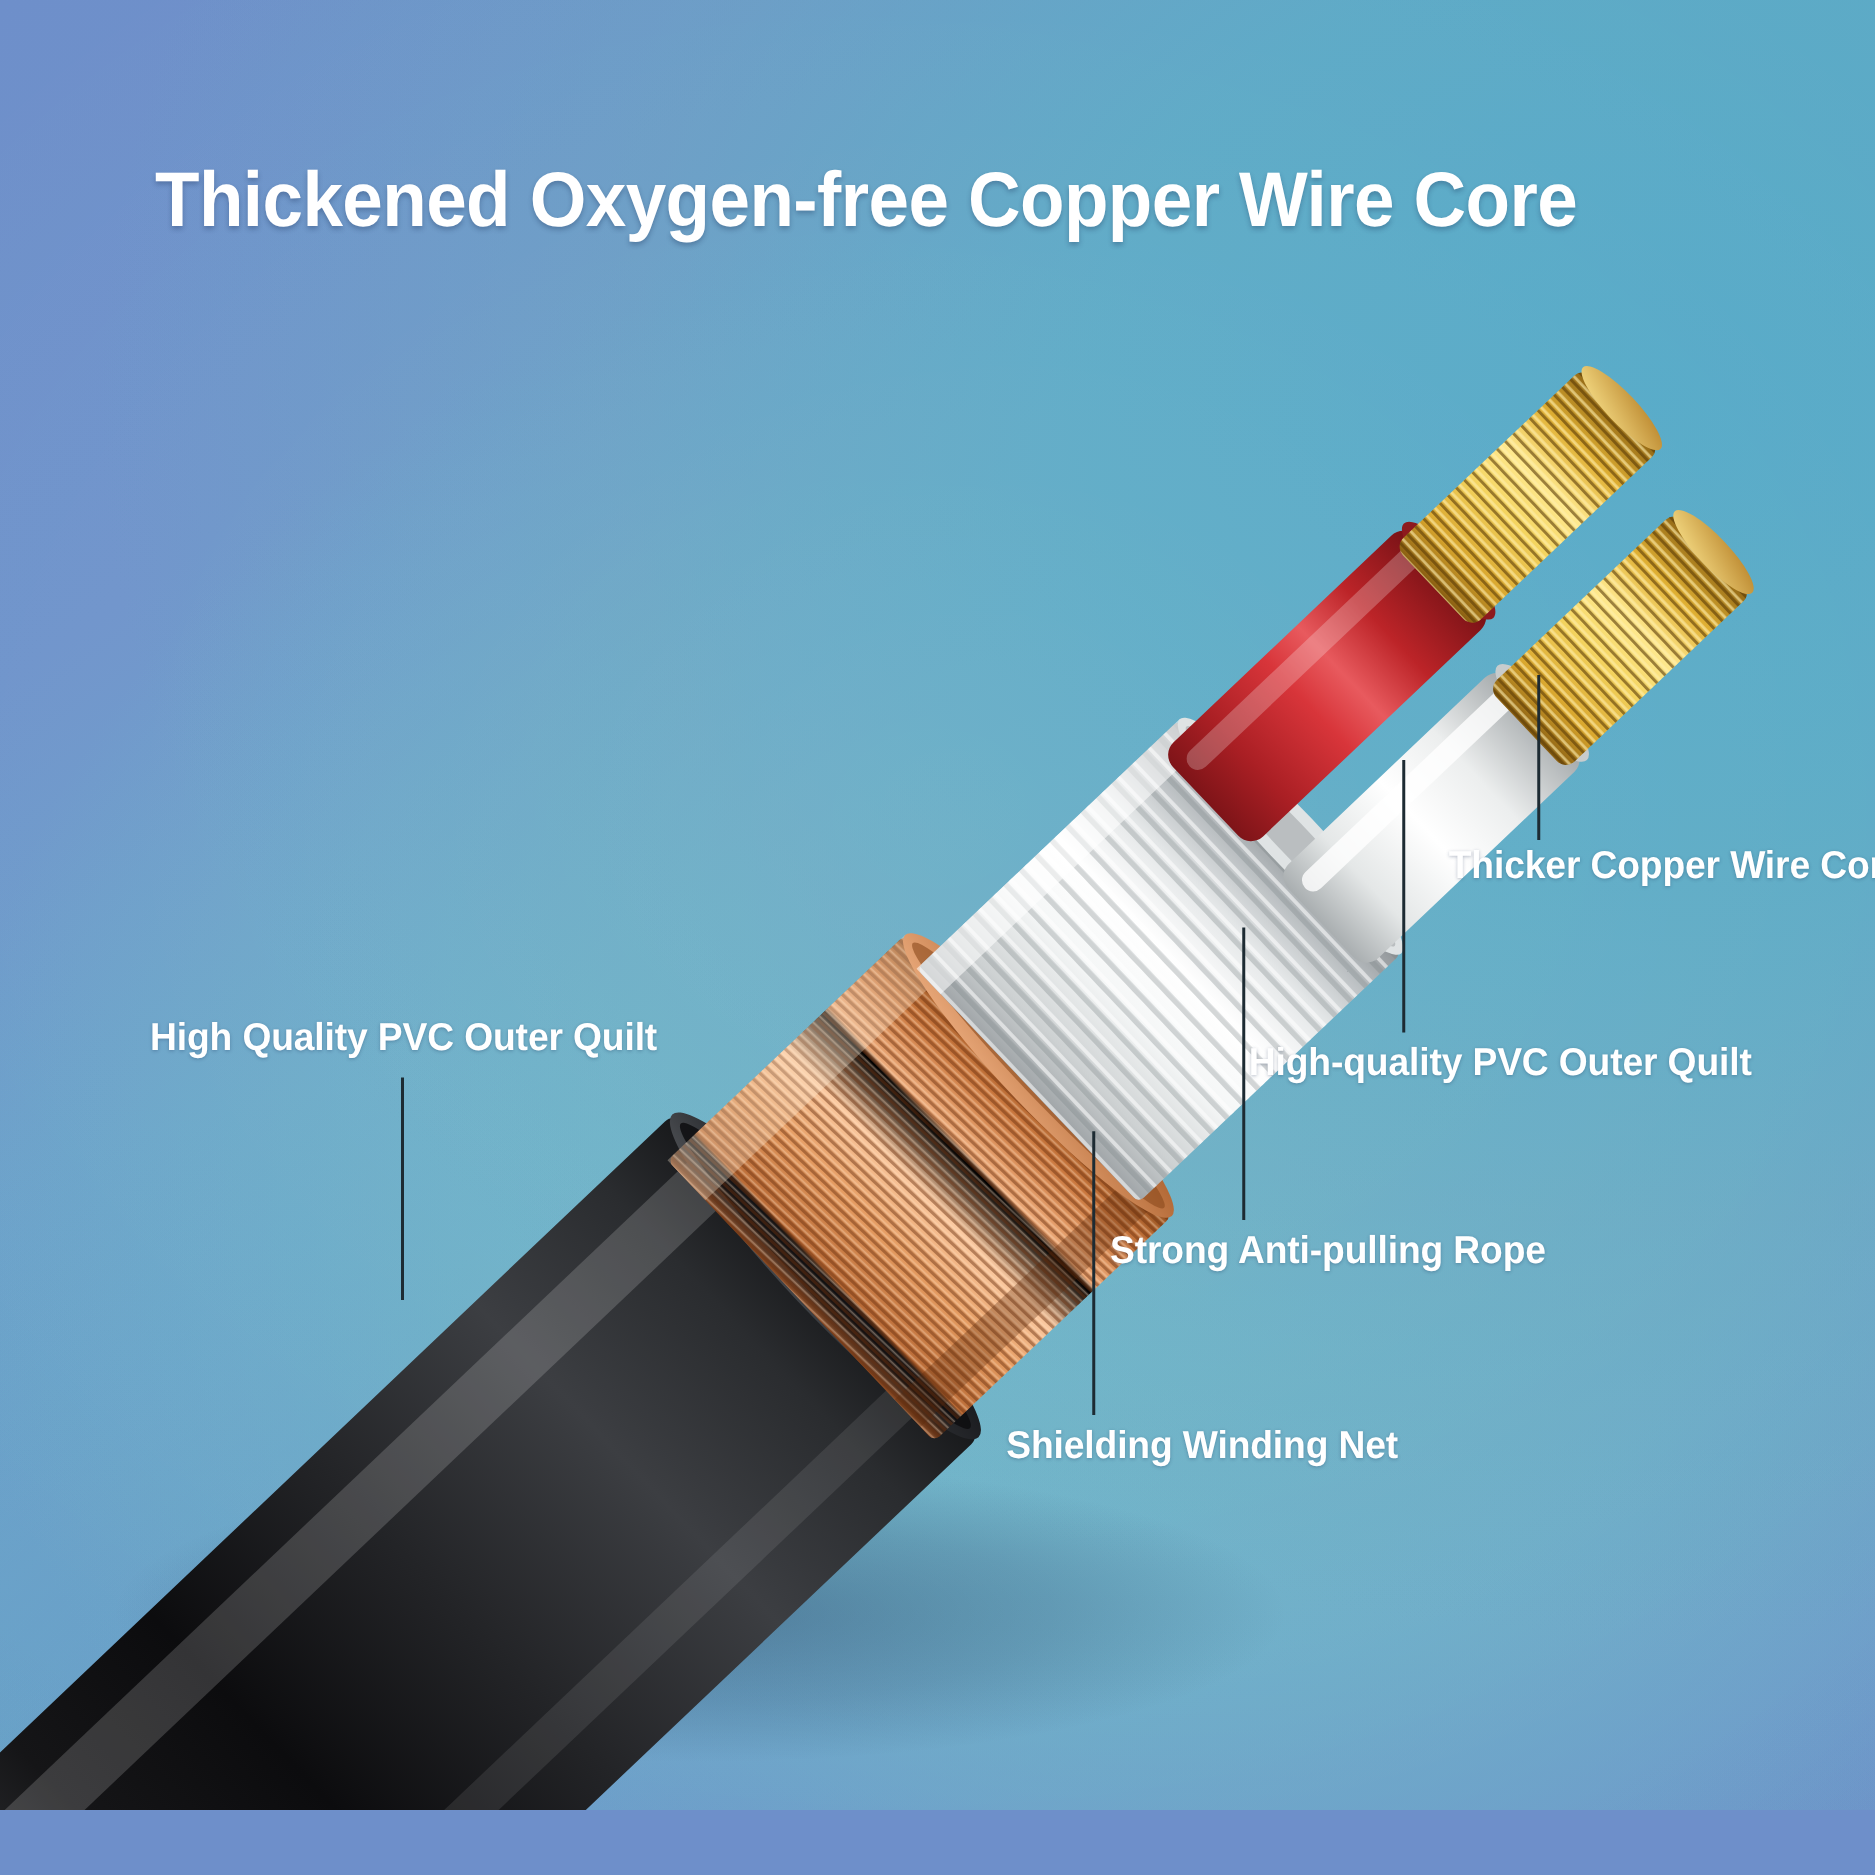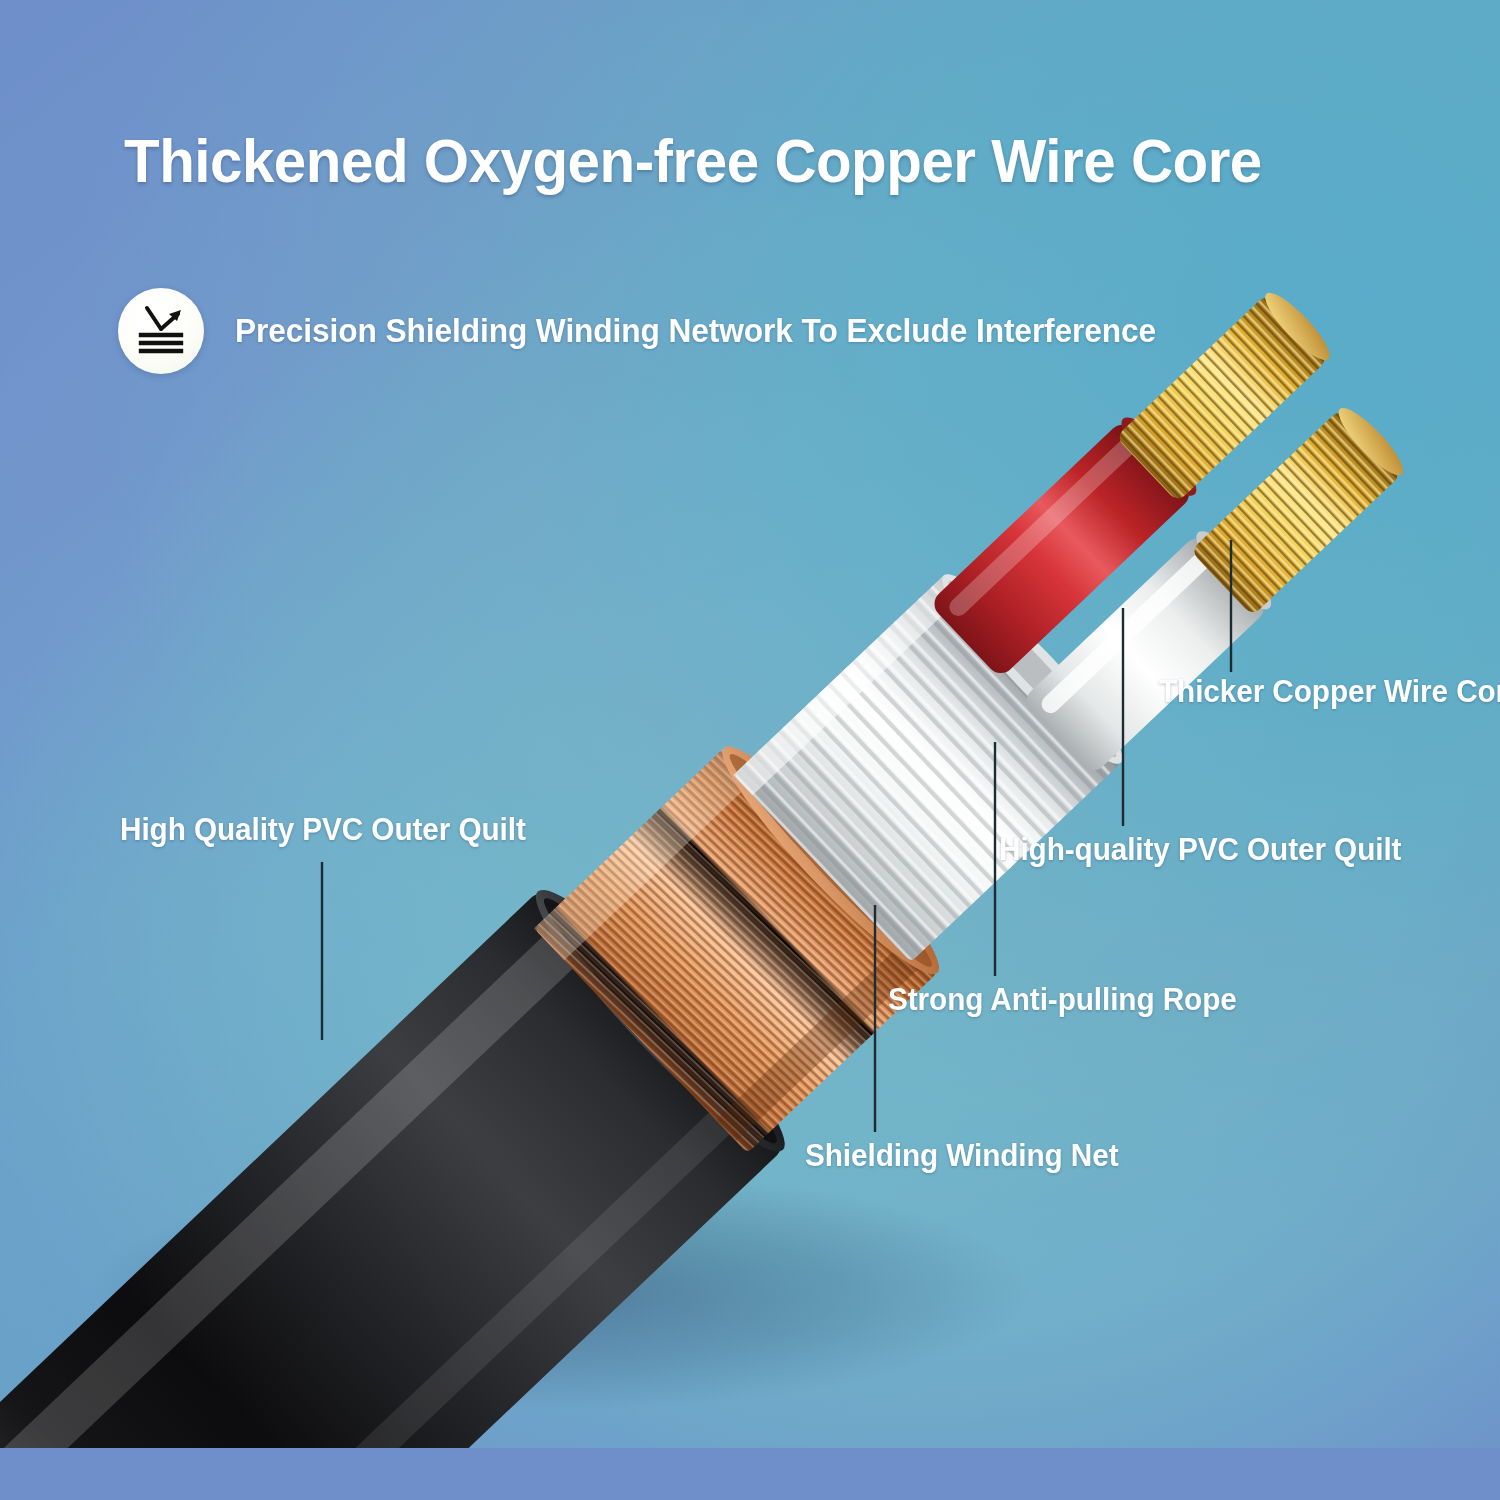--- a/index.html
+++ b/index.html
@@ -231,37 +231,20 @@
       <line x1="995" y1="742" x2="995" y2="976"></line>
       <line x1="875" y1="905" x2="875" y2="1132"></line>
       <line x1="322" y1="862" x2="322" y2="1040"></line>
     </g>
   </svg>
 
   <div class="headline">Thickened Oxygen-free Copper Wire Core</div>
 
   <div class="features">
 
-    <div class="feature">
-      <div class="f-icon">
-        <svg width="58" height="58" viewBox="0 0 58 58">
-          <g stroke="#111" stroke-width="4.4" fill="none" stroke-linecap="square">
-            <line x1="9" y1="33" x2="49" y2="33"></line>
-            <line x1="9" y1="41" x2="49" y2="41"></line>
-            <line x1="9" y1="49" x2="49" y2="49"></line>
-          </g>
-          <g stroke="#111" stroke-width="4" fill="none" stroke-linecap="round">
-            <line x1="15" y1="6" x2="29" y2="27"></line>
-            <line x1="29" y1="27" x2="46" y2="12"></line>
-          </g>
-          <polygon points="49,8 37,12 45,19" fill="#111"></polygon>
-        </svg>
-      </div>
-      <div class="f-label">Precision Shielding Winding Network To Exclude Interference</div>
-    </div>
 
 
 
   </div>
 
   <div class="callout" style="left:1159px;top:674px;">Thicker Copper Wire Core</div>
 
   <div class="callout" style="left:999px;top:832px;">High-quality PVC Outer Quilt</div>
 
   <div class="callout" style="left:888px;top:982px;">Strong Anti-pulling Rope</div>

